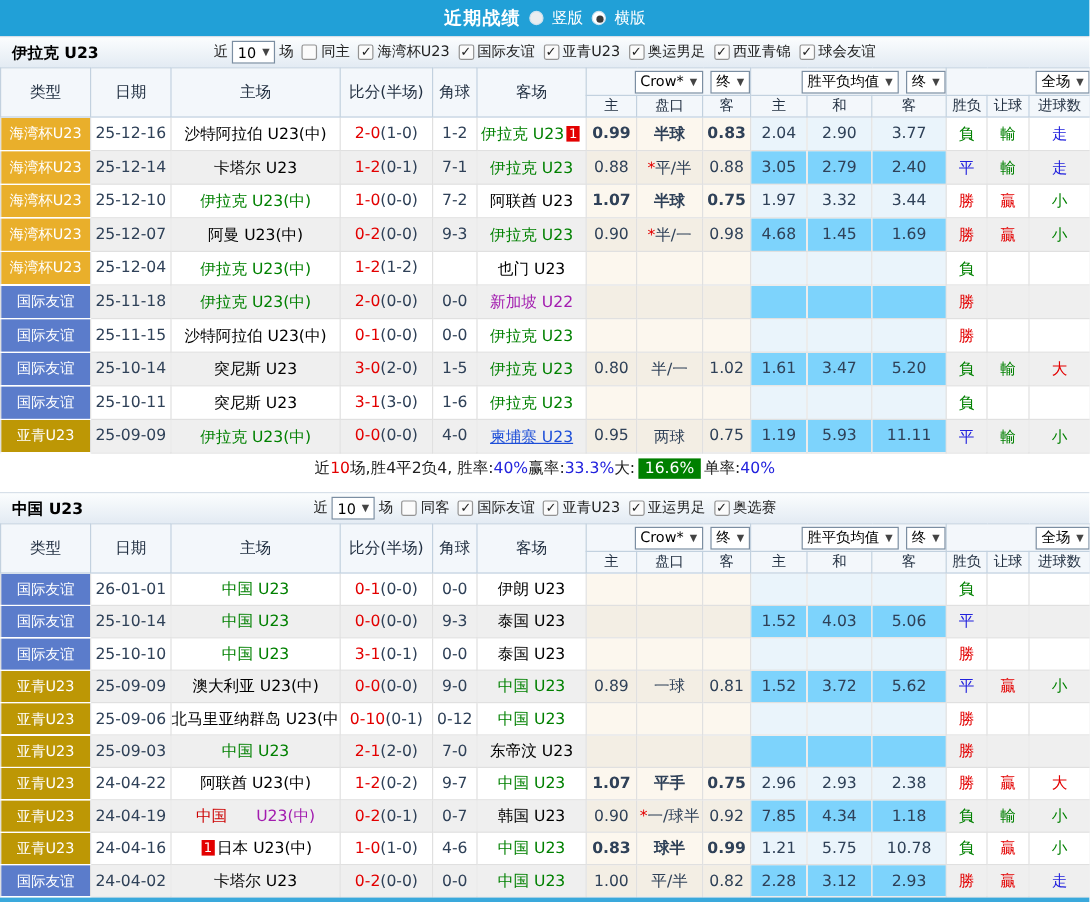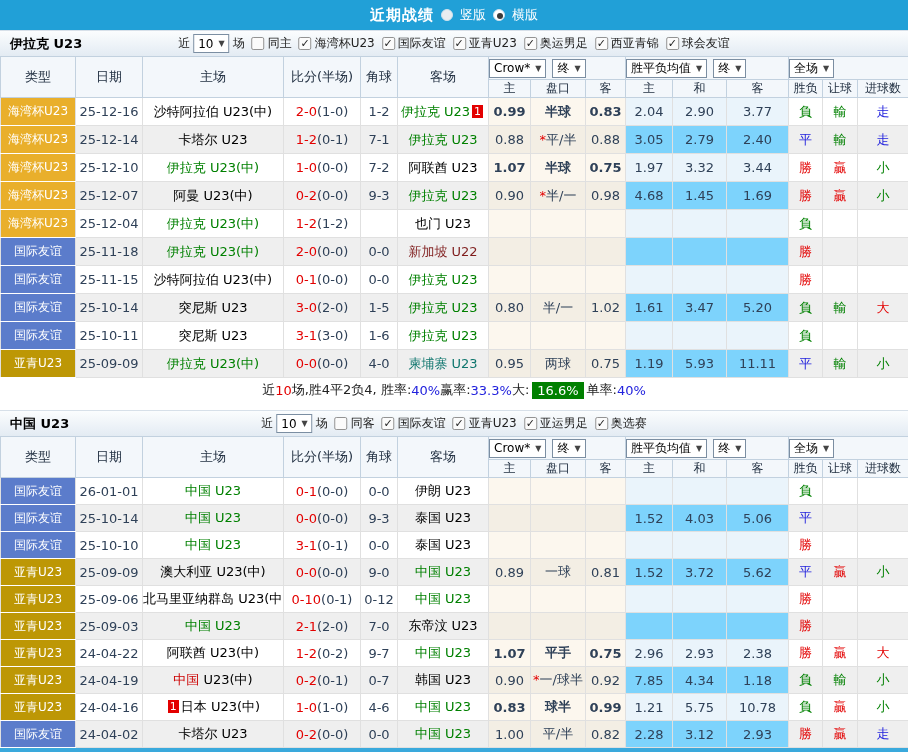--- a/index.html
+++ b/index.html
@@ -22,21 +22,21 @@
   .dd{display:inline-flex;align-items:center;gap:5px;background:#fff;border:1px solid #7b8ea2;padding:0 4px;height:19px;font-size:12px;color:#000;white-space:nowrap;}
   .dd .ar{font-size:8px;color:#444;}
   .cb{display:inline-flex;width:13px;height:13px;border:1px solid #939393;background:#fbfbfb;border-radius:2px;align-items:center;justify-content:center;font-size:11px;line-height:1;color:#222;margin-left:4px;}
 
   
   table{border-collapse:collapse;table-layout:fixed;width:908px;}
   thead td{background:#f3f7fb;border:1px solid #c2d1df;color:#223042;font-size:13px;text-align:center;padding:0;}
   thead tr.g{height:23px;}
   thead tr.s{height:16px;}
   thead tr.s td{font-size:12px;}
-  thead .ddwrap{display:flex;align-items:center;justify-content:flex-start;gap:6px;}
+  thead .ddwrap{display:flex;align-items:center;justify-content:flex-end;gap:6px;}
   tbody td{border:1px solid #e0e0e0;text-align:center;padding:0;font-size:13px;color:#2f4158;overflow:hidden;white-space:nowrap;}
   .t1 tbody tr{height:28px;}
   .t2 tbody tr{height:27px;}
   tbody tr.odd td{background:#fff;}
   tbody tr.even td{background:#efefef;}
   tbody tr.odd td.crw{background:#fcf7ee;font-weight:bold;}
   tbody tr.even td.crw{background:#f3eee4;}
   tbody tr.odd td.avg{background:#eaf4fb;}
   tbody tr.even td.avg{background:#7dd3fc;}
   td.ct{color:#fff;font-size:12px;border-bottom:1px solid #fff;}
@@ -247,21 +247,21 @@
         <td style="color: rgb(0, 128, 0);">負</td>
         <td></td>
         <td></td>
       </tr>
       <tr class="even">
         <td class="ct" style="background: rgb(91, 124, 203);">国际友谊</td>
         <td>25-11-18</td>
         <td><span style="color: rgb(0, 128, 0);">伊拉克 U23(中)</span></td>
         <td><span class="ft">2-0</span><span class="ht">(0-0)</span></td>
         <td>0-0</td>
-        <td><span style="color: #7f1d1d;">新加坡 U22</span></td>
+        <td><span style="color: #a21caf;">新加坡 U22</span></td>
         <td class="crw"></td>
         <td class="crw"></td>
         <td class="crw"></td>
         <td class="avg"></td>
         <td class="avg"></td>
         <td class="avg"></td>
         <td style="color: rgb(227, 0, 0);">勝</td>
         <td></td>
         <td></td>
       </tr>
@@ -315,21 +315,21 @@
         <td style="color: rgb(0, 128, 0);">負</td>
         <td></td>
         <td></td>
       </tr>
       <tr class="even">
         <td class="ct" style="background: rgb(189, 151, 5);">亚青U23</td>
         <td>25-09-09</td>
         <td><span style="color: rgb(0, 128, 0);">伊拉克 U23(中)</span></td>
         <td><span class="ft">0-0</span><span class="ht">(0-0)</span></td>
         <td>4-0</td>
-        <td><span style="color: #0f766e;">柬埔寨 U23</span></td>
+        <td><span style="color: #1d4ed8; text-decoration: underline;">柬埔寨 U23</span></td>
         <td class="crw">0.95</td>
         <td class="crw">两球</td>
         <td class="crw">0.75</td>
         <td class="avg">1.19</td>
         <td class="avg">5.93</td>
         <td class="avg">11.11</td>
         <td style="color: rgb(34, 34, 221);">平</td>
         <td style="color: rgb(0, 128, 0);">輸</td>
         <td style="color: rgb(0, 128, 0);">小</td>
       </tr>
@@ -559,21 +559,21 @@
         <td class="avg">2.96</td>
         <td class="avg">2.93</td>
         <td class="avg">2.38</td>
         <td style="color: rgb(227, 0, 0);">勝</td>
         <td style="color: rgb(227, 0, 0);">贏</td>
         <td style="color: rgb(227, 0, 0);">大</td>
       </tr>
       <tr class="even">
         <td class="ct" style="background: rgb(189, 151, 5);">亚青U23</td>
         <td>24-04-19</td>
-        <td><span style="color: rgb(204, 0, 0);">中国</span><span style="color: #000000;"> U23(中)</span></td>
+        <td><span style="color: rgb(204, 0, 0);">中国</span><span style="color: #a21caf; padding-left: 20px;"> U23(中)</span></td>
         <td><span class="ft">0-2</span><span class="ht">(0-1)</span></td>
         <td>0-7</td>
         <td><span style="color: rgb(0, 0, 0);">韩国 U23</span></td>
         <td class="crw">0.90</td>
         <td class="crw"><span class="star">*</span>一/球半</td>
         <td class="crw">0.92</td>
         <td class="avg">7.85</td>
         <td class="avg">4.34</td>
         <td class="avg">1.18</td>
         <td style="color: rgb(0, 128, 0);">負</td>

